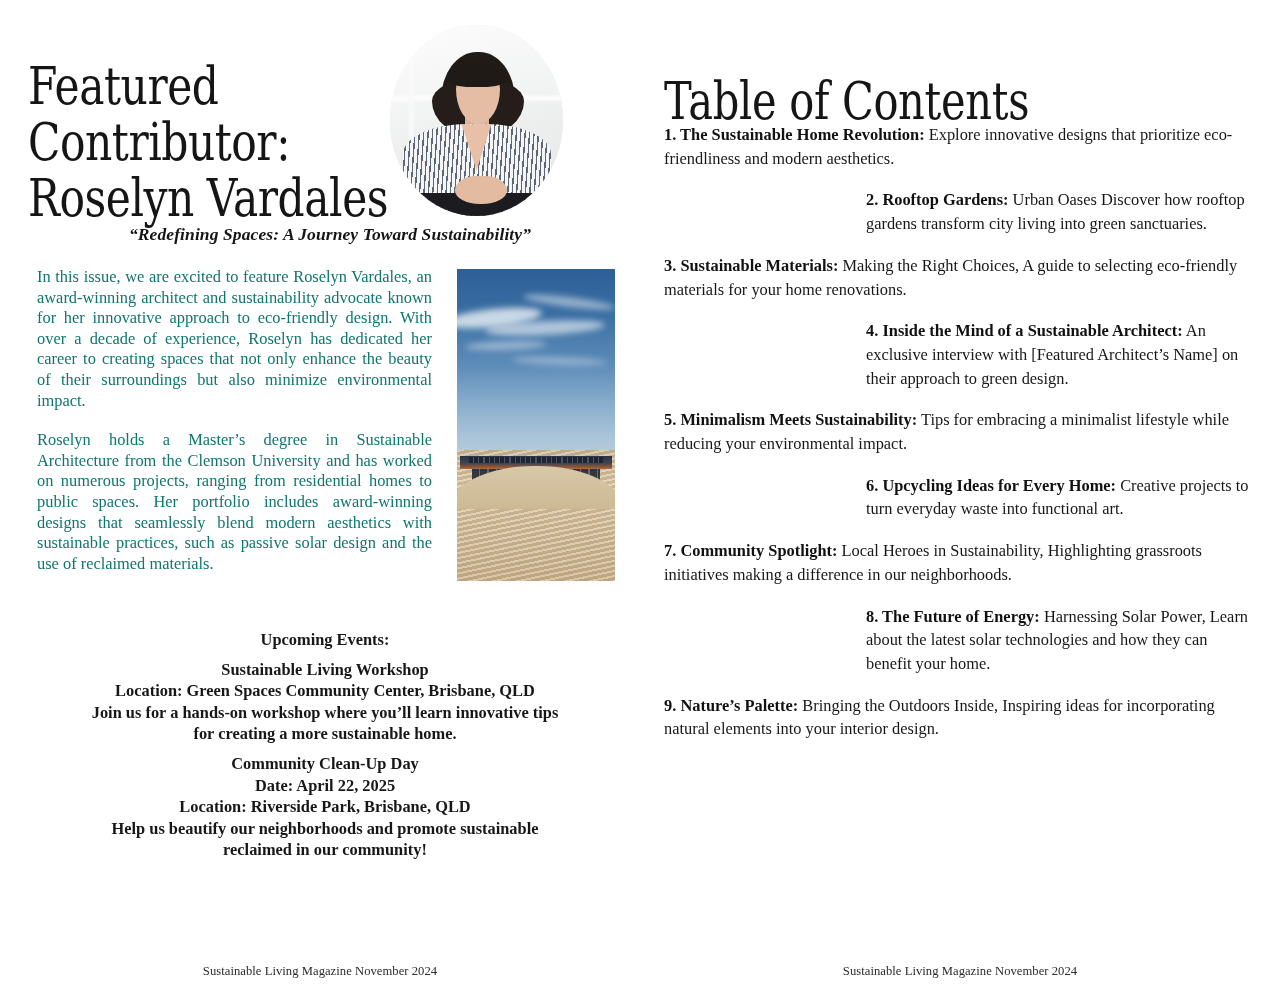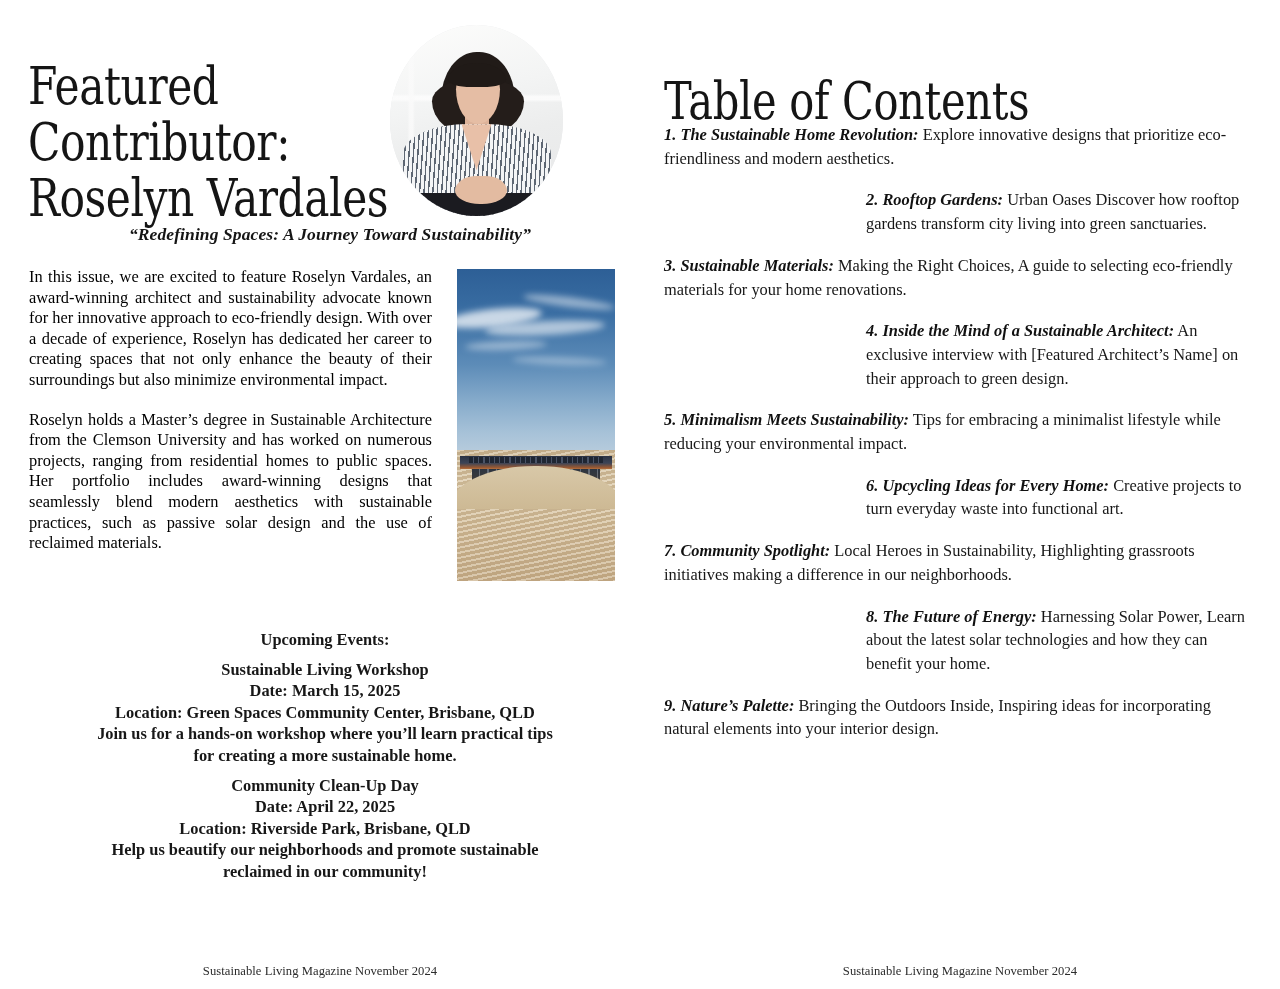--- a/index.html
+++ b/index.html
@@ -183,27 +183,27 @@
     text-align: center;
   }
 
   .body-col {
     position: absolute;
     left: 29px;
     top: 267px;
     width: 403px;
   }
   .body-col p {
-    margin: 0 0 19px 0;
+    margin: 0 0 19px 8px;
     font-size: 16.4px;
     line-height: 20.6px;
     text-align: justify;
     hyphens: auto;
     -webkit-hyphens: auto;
-    color: #000000;
+    color: #0f766e;
   }
 
   .article-photo {
     position: absolute;
     left: 457px;
     top: 269px;
     width: 158px;
     height: 312px;
     overflow: hidden;
     background: #2f5f93;
@@ -338,21 +338,20 @@
     margin-bottom: 18px;
     width: 100%;
   }
   .toc-entry.indent {
     padding-left: 202px;
     box-sizing: border-box;
   }
   .toc-entry b {
     font-weight: bold;
     color: #111111;
-    font-style: italic;
   }
 
   .footer {
     position: absolute;
     top: 963px;
     font-size: 12.6px;
     line-height: 16px;
     color: #2b2b2b;
     letter-spacing: 0.05px;
   }
@@ -405,23 +404,22 @@
         <div class="bld-glass"></div>
       </div>
     </div>
 
     <div class="events">
       <div class="ev-block">
         <span class="ev-line">Upcoming Events:</span>
       </div>
       <div class="ev-block">
         <span class="ev-line">Sustainable Living Workshop</span>
-        <span class="ev-line">Date: March 15, 2025</span>
         <span class="ev-line">Location: Green Spaces Community Center, Brisbane, QLD</span>
-        <span class="ev-line">Join us for a hands-on workshop where you’ll learn practical tips</span>
+        <span class="ev-line">Join us for a hands-on workshop where you’ll learn innovative tips</span>
         <span class="ev-line">for creating a more sustainable home.</span>
       </div>
       <div class="ev-block">
         <span class="ev-line">Community Clean-Up Day</span>
         <span class="ev-line">Date: April 22, 2025</span>
         <span class="ev-line">Location: Riverside Park, Brisbane, QLD</span>
         <span class="ev-line">Help us beautify our neighborhoods and promote sustainable</span>
         <span class="ev-line">reclaimed in our community!</span>
       </div>
     </div>

